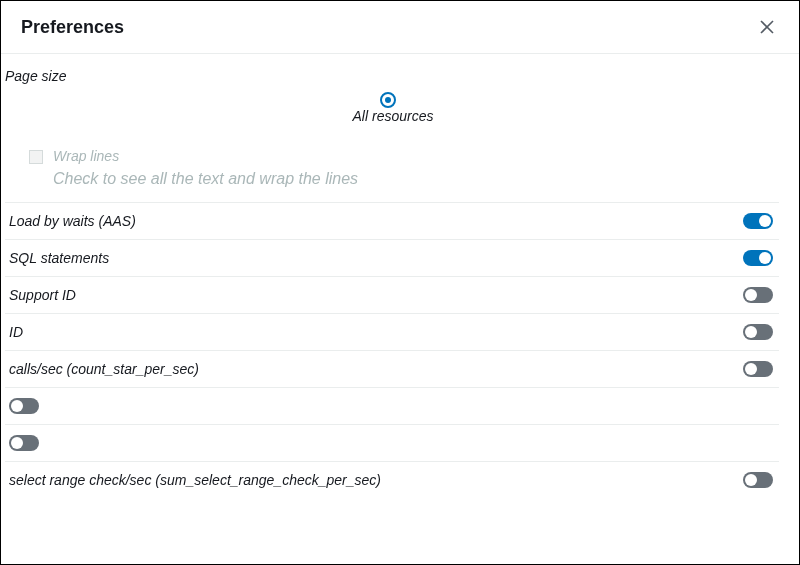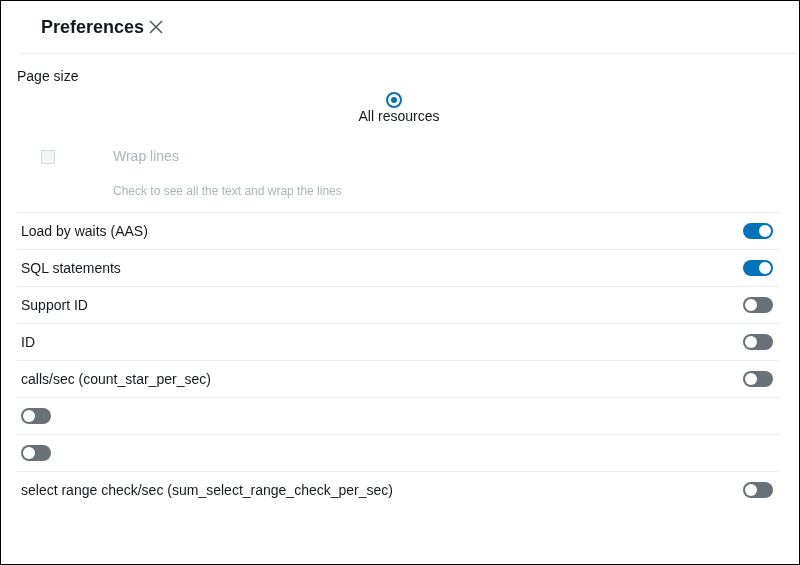--- a/index.html
+++ b/index.html
@@ -9,36 +9,37 @@
     color: #16191f;
     background: #fff;
     font-size: 14px;
     width: 800px;
     height: 565px;
     border: 1px solid #000;
   }
   .header {
     display: flex;
     align-items: center;
+    justify-content: space-between;
     padding: 14px 20px 14px 20px;
     border-bottom: 1px solid #eaeded;
-    margin-left: 20px;
   }
   .header h2 {
     font-size: 18px;
     font-weight: 700;
     color: #16191f;
   }
   .close-btn {
     cursor: pointer;
     padding: 4px;
     line-height: 0;
   }
   .content {
-    padding: 14px 20px 8px 16px;
+    padding: 14px 20px 8px 4px;
+    font-style: italic;
   }
   .section-label {
     font-size: 14px;
     color: #16191f;
     margin-bottom: 8px;
   }
   .radio-row {
     display: flex;
     align-items: center;
     margin-bottom: 24px;
@@ -62,33 +63,32 @@
     border-radius: 50%;
     background: #0073bb;
   }
   .radio-label { font-size: 14px; color:#16191f; }
   .wrap-block {
     margin-left: 24px;
     margin-bottom: 14px;
     display: flex;
     align-items: flex-start;
     color: #aab7b8;
-    gap: 48px;
   }
   .wrap-cb {
     width: 14px; height: 14px;
     border: 1px solid #d5dbdb;
     background: #f2f3f3;
     margin-right: 10px;
     flex: none;
     margin-top: 2px;
   }
   .wrap-text { }
   .wrap-title { color:#aab7b8; font-size:14px; }
-  .wrap-sub { color:#aab7b8; font-size:12px; margin-top:20px; }
+  .wrap-sub { color:#aab7b8; font-size:16px; margin-top:6px; }
   .columns-label {
     font-size: 14px;
     margin-top: 16px;
     margin-bottom: 16px;
   }
   .col-list {}
   .col-row {
     display: flex;
     align-items: center;
     justify-content: space-between;

